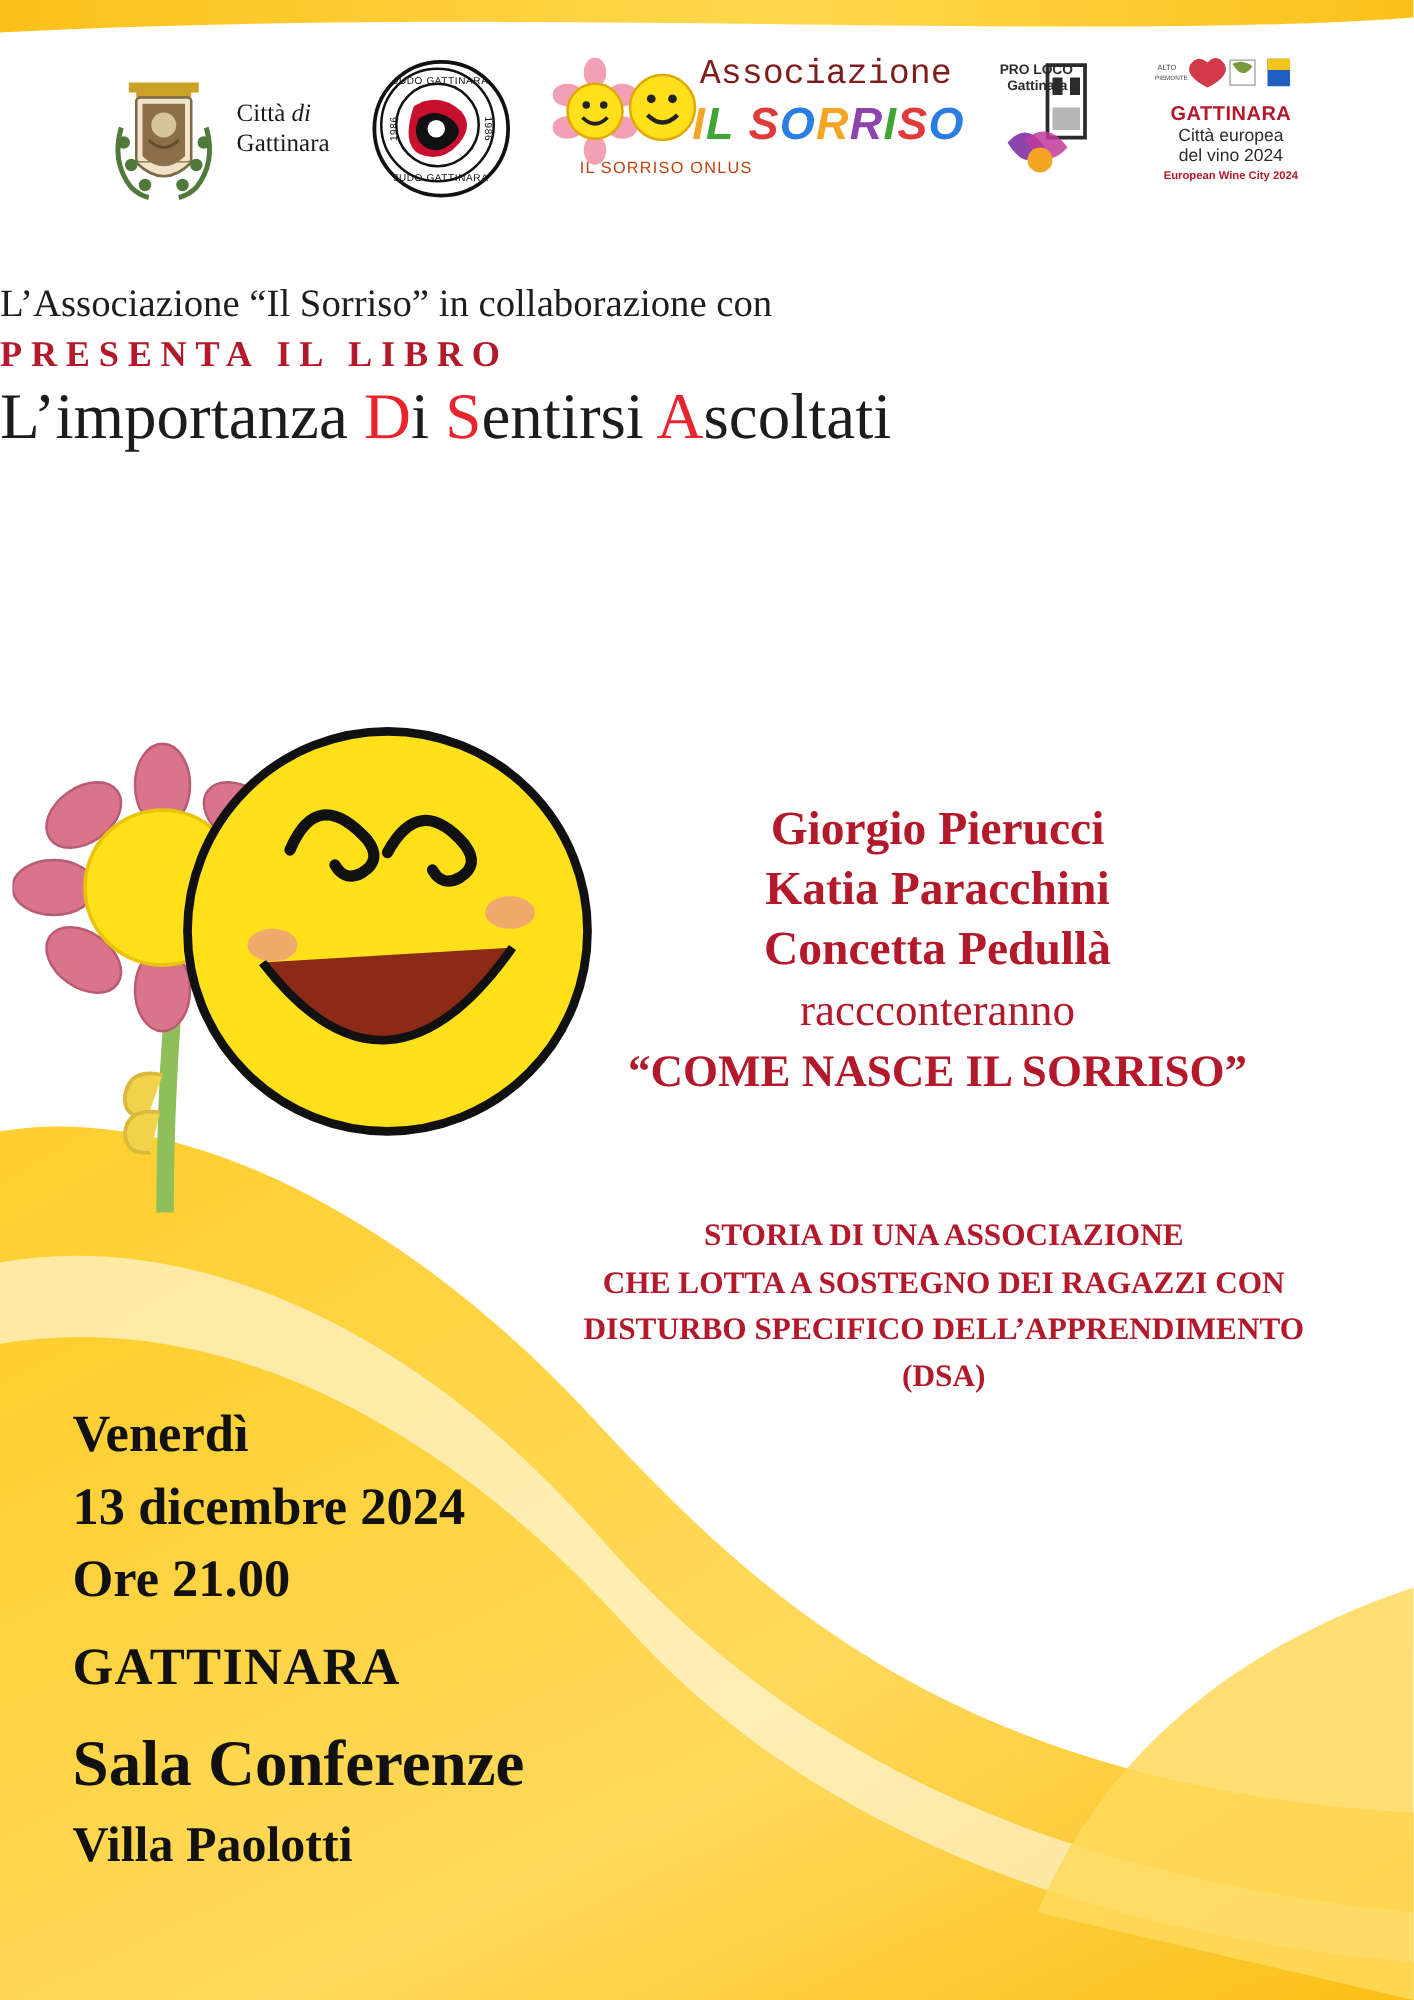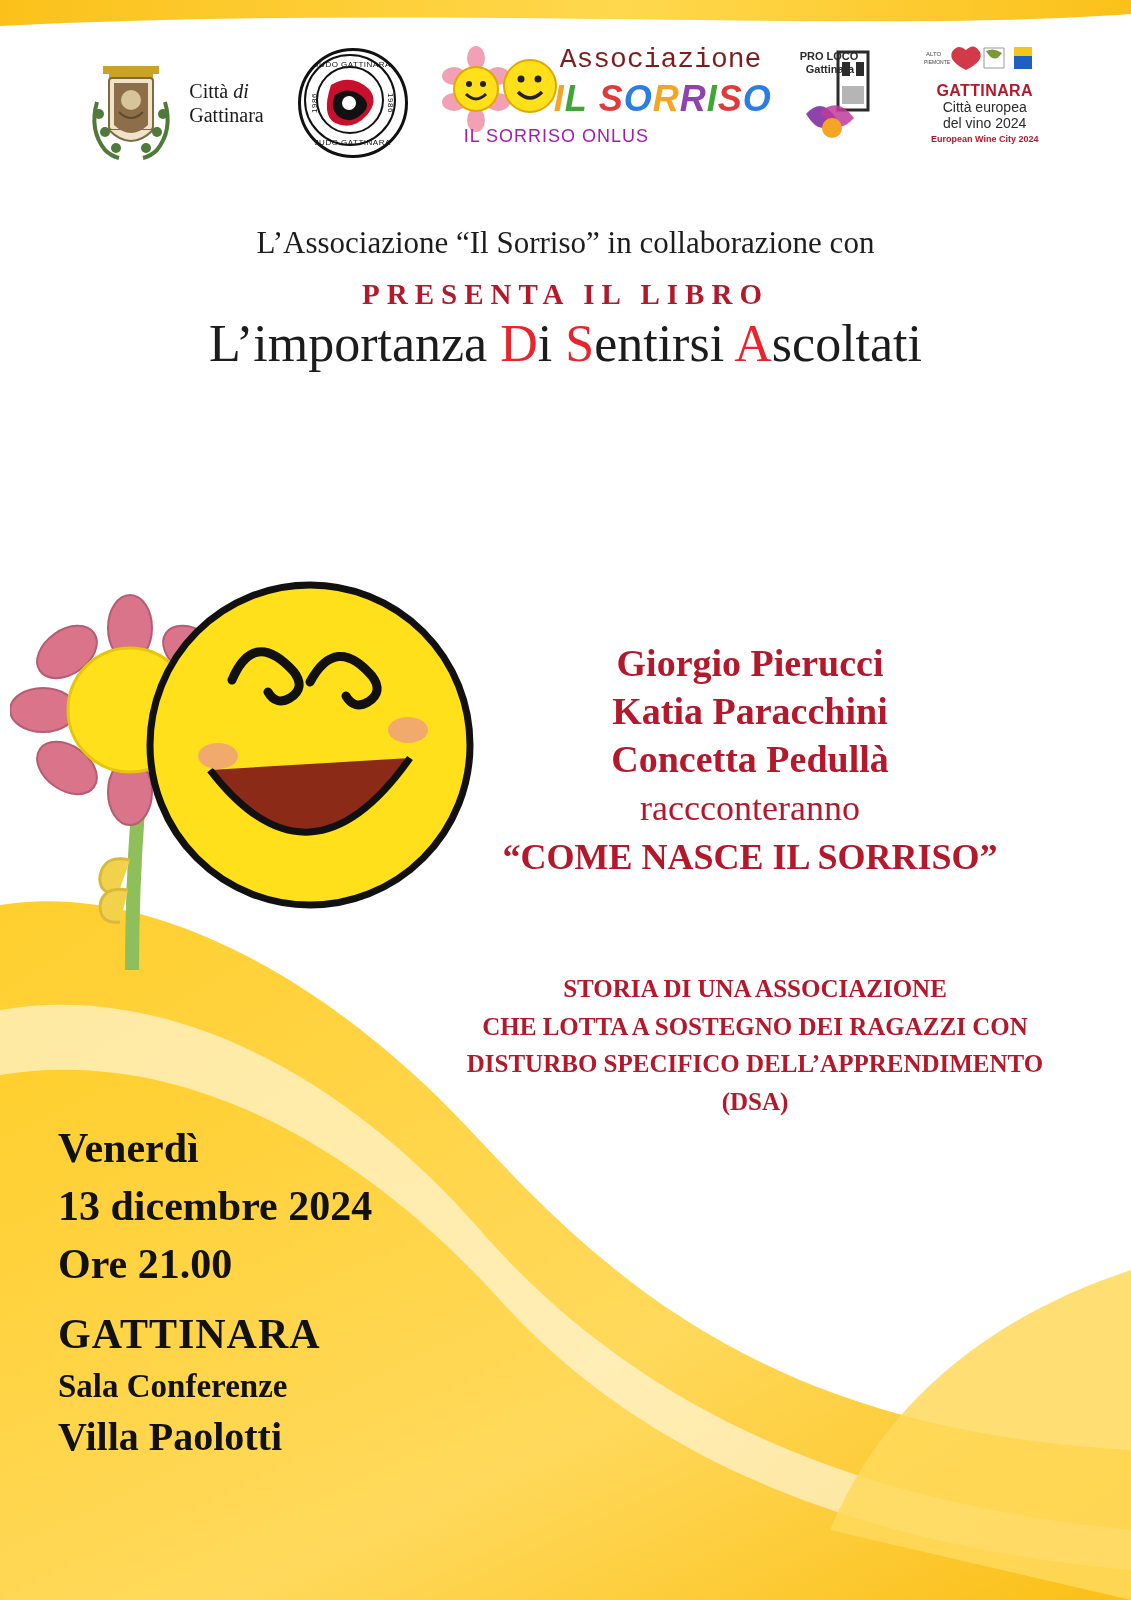--- a/index.html
+++ b/index.html
@@ -91,22 +91,22 @@
   .ilsorriso-word span:nth-child(4){color:#2a7de1;}
   .ilsorriso-word span:nth-child(5){color:#f5a524;}
   .ilsorriso-word span:nth-child(6){color:#8e44ad;}
   .ilsorriso-word span:nth-child(7){color:#3fa535;}
   .ilsorriso-word span:nth-child(8){color:#e03a3a;}
   .ilsorriso-word span:nth-child(9){color:#2a7de1;}
   .onlus-word {
     position: absolute;
     top: 84px; left: 22px;
     font-family: "Liberation Sans", sans-serif;
-    font-size: 18px;
-    color: #a21caf;
+    font-size: 13px;
+    color: #c2410c;
     letter-spacing: 1px;
   }
 
   .proloco-logo { width: 92px; height: 108px; position: relative; }
   .proloco-text {
     position: absolute;
     top: 8px; left: 4px;
     font-family: "Liberation Sans", sans-serif;
     font-size: 11px;
     font-weight: bold;
@@ -122,30 +122,28 @@
   }
   .wine-title { font-size: 16px; font-weight: bold; letter-spacing: 0.4px; margin-top: 2px; }
   .wine-sub { font-size: 14px; color: #2b2b2b; line-height: 1.12; }
   .wine-en { font-size: 9px; font-weight: bold; margin-top: 3px; }
 
   
   .intro {
     position: absolute;
     top: 218px; left: 0;
     width: 1131px;
-    text-align: center;
   }
   .intro-line {
     font-family: "Liberation Serif", serif;
     font-size: 31px;
     color: #1d1d1d;
     line-height: 1.6;
   }
   .presenta {
-    margin-top: 10px;
     font-family: "Liberation Serif", serif;
     font-weight: bold;
     font-size: 29px;
     letter-spacing: 7px;
     color: #b3182b;
   }
   .title-main {
     margin-top: 18px;
     font-family: "Liberation Serif", serif;
     font-weight: bold;
@@ -220,21 +218,21 @@
     top: 1120px;
     color: #111;
     font-family: "Liberation Serif", serif;
     font-weight: bold;
   }
   .details div { line-height: 1.38; }
   .d-day { font-size: 42px; }
   .d-date { font-size: 42px; }
   .d-time { font-size: 42px; }
   .d-city { font-size: 42px; letter-spacing: 1px; margin-top: 12px; }
-  .d-venue1 { font-size: 33px; margin-top: 0; }
+  .d-venue1 { font-size: 52px; margin-top: 12px; }
   .d-venue2 { font-size: 40px; }
 
   
   .art {
     position: absolute;
     left: 10px;
     top: 560px;
     width: 520px;
     height: 420px;
   }

